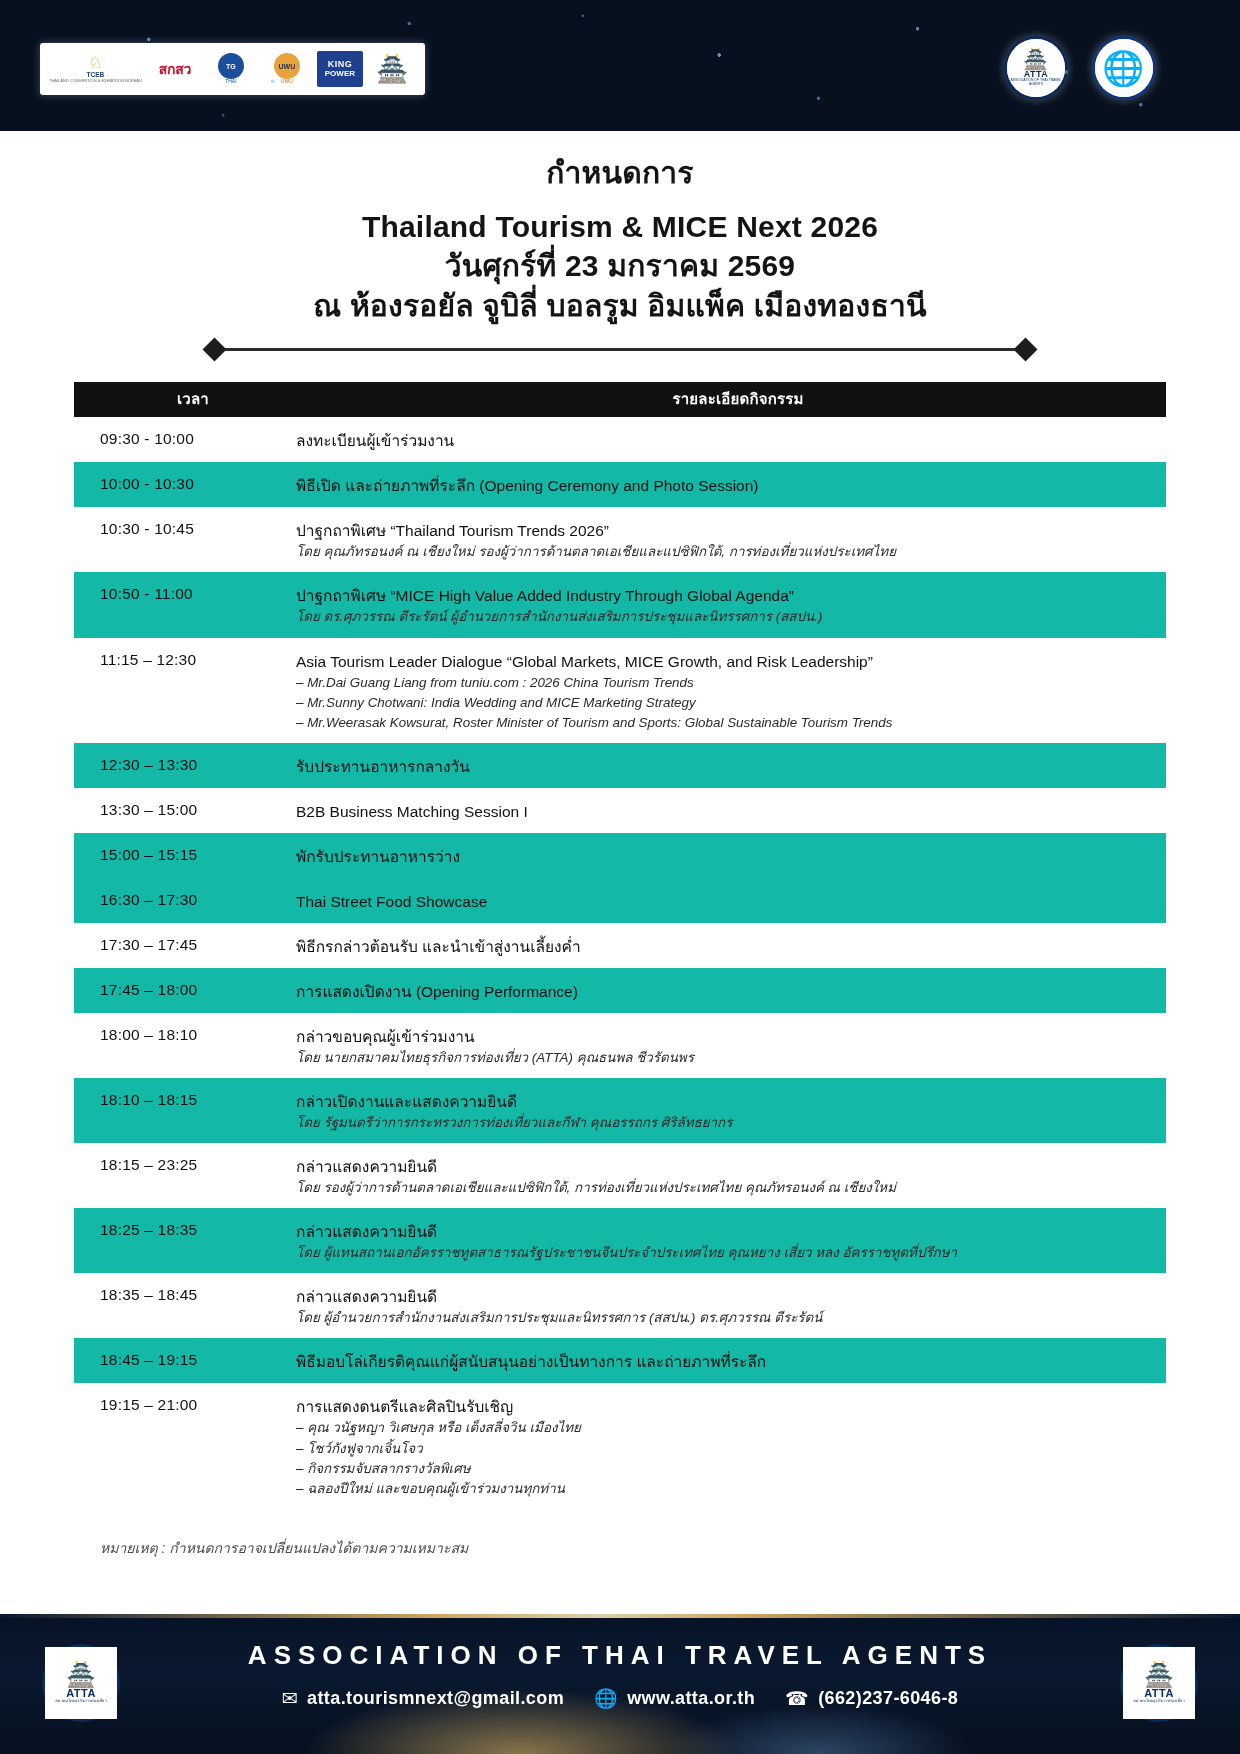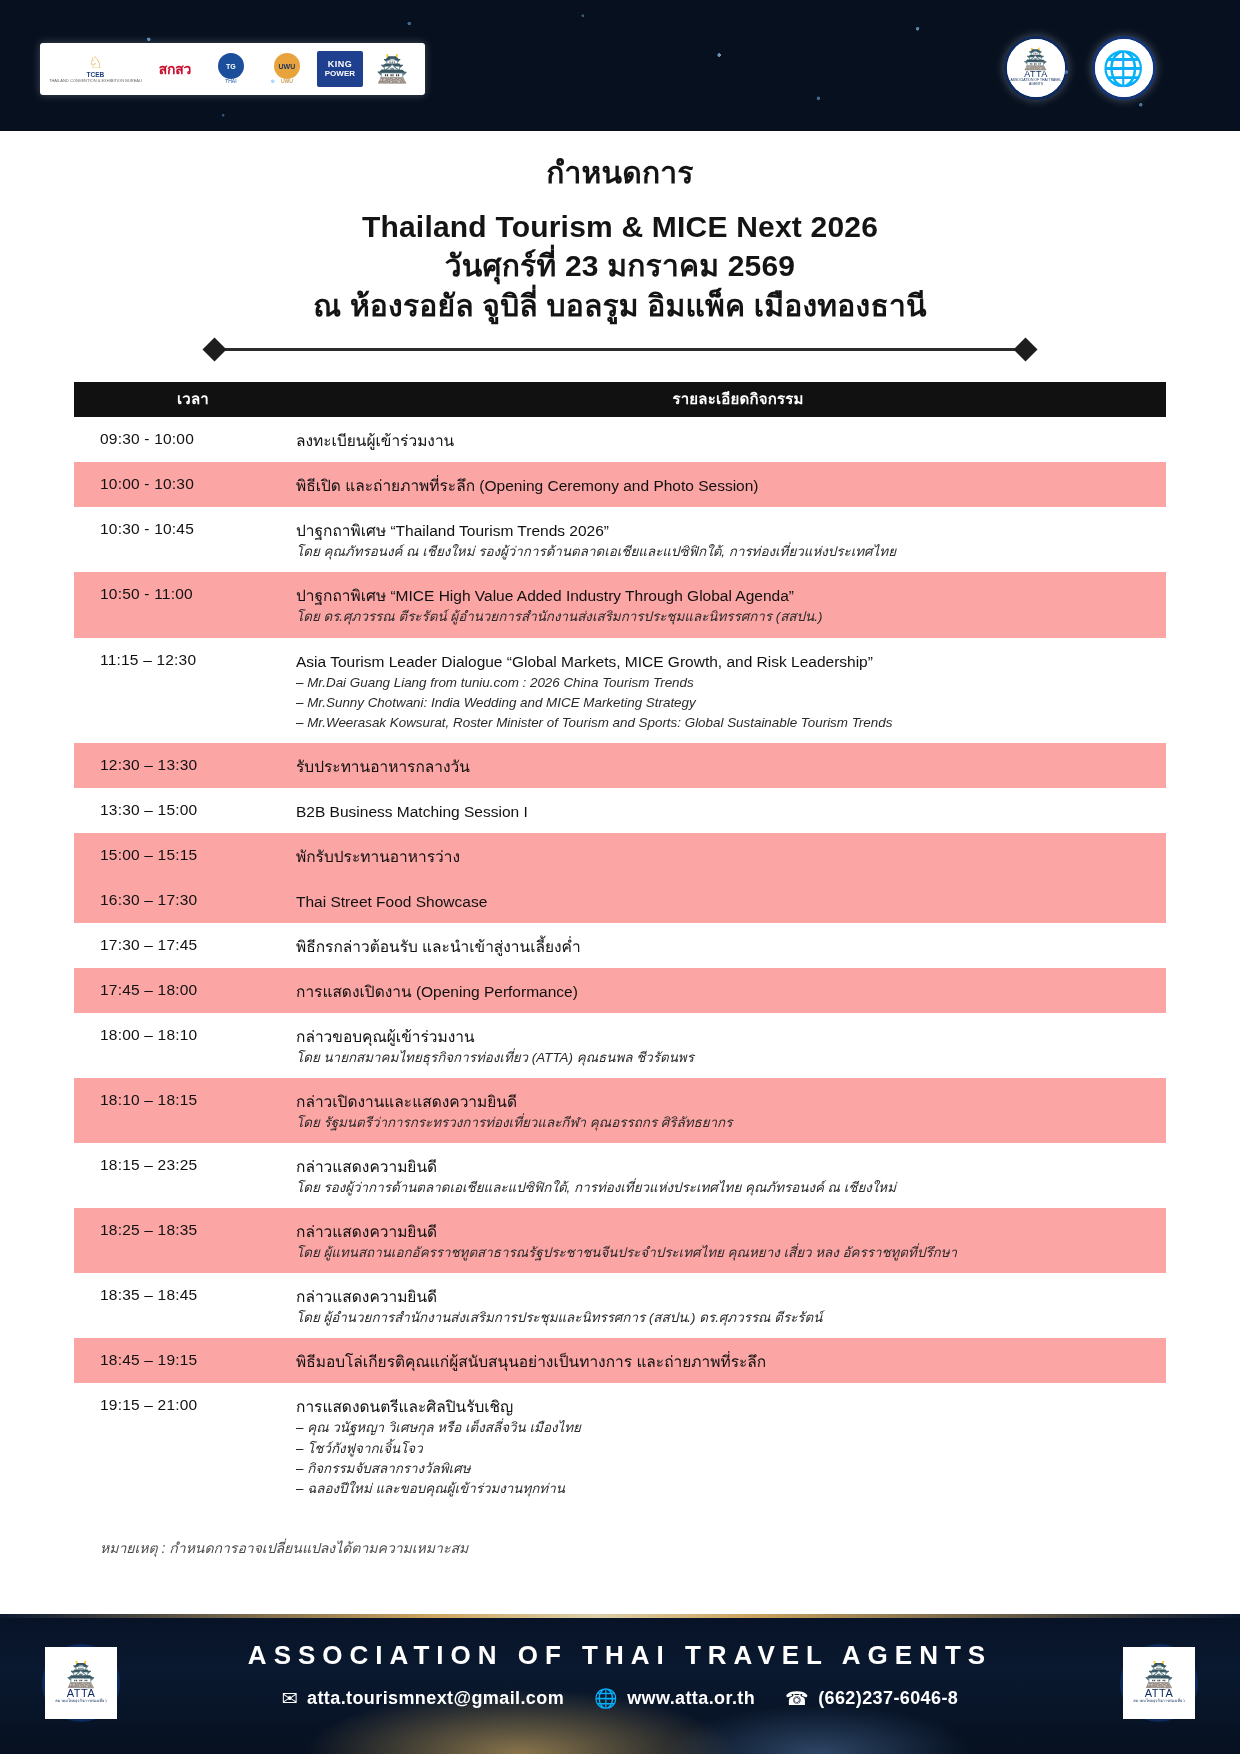--- a/index.html
+++ b/index.html
@@ -103,21 +103,21 @@
     overflow: hidden;
   }
   .badge-round.atta { right: 172px; border: 3px solid #0d2a5c; }
   .badge-round.globe { right: 84px; border: 3px solid #13357a; }
   .atta-inner {
     width: 100%; height: 100%;
     display:flex;flex-direction:column;align-items:center;justify-content:center;
     background:#fff;
   }
   .atta-inner .temple { font-size: 20px; color:#0d2a5c; line-height:1; }
-  .atta-inner .name { font-size: 9px; font-weight: normal; color:#0d2a5c; letter-spacing:.5px;}
+  .atta-inner .name { font-size: 9px; font-weight: bold; color:#0d2a5c; letter-spacing:.5px;}
   .atta-inner .tiny { font-size: 3.4px; color:#0d2a5c; text-align:center; line-height:1.1; }
   .globe-inner {
     width:100%;height:100%;
     display:flex;align-items:center;justify-content:center;
     background: #ffffff;
   }
   .globe-inner .g { font-size: 34px; color:#1d4f9f; line-height:1; }
 
   
   .title-block {
@@ -176,21 +176,21 @@
     vertical-align: top;
     padding: 13px 10px 10px 26px;
     font-size: 15.5px;
     color: #111;
   }
   .schedule tbody td.time {
     width: 222px;
     white-space: nowrap;
     letter-spacing: .2px;
   }
-  .schedule tbody tr.alt td { background: #fca5a5; }
+  .schedule tbody tr.alt td { background: #14b8a6; }
   .schedule tbody tr td.detail { padding-left: 0; }
   .ev-main {
     font-size: 15.5px;
     line-height: 1.42;
     color: #111;
   }
   .ev-sub {
     font-size: 13.4px;
     font-style: italic;
     color: #2a2a2a;

